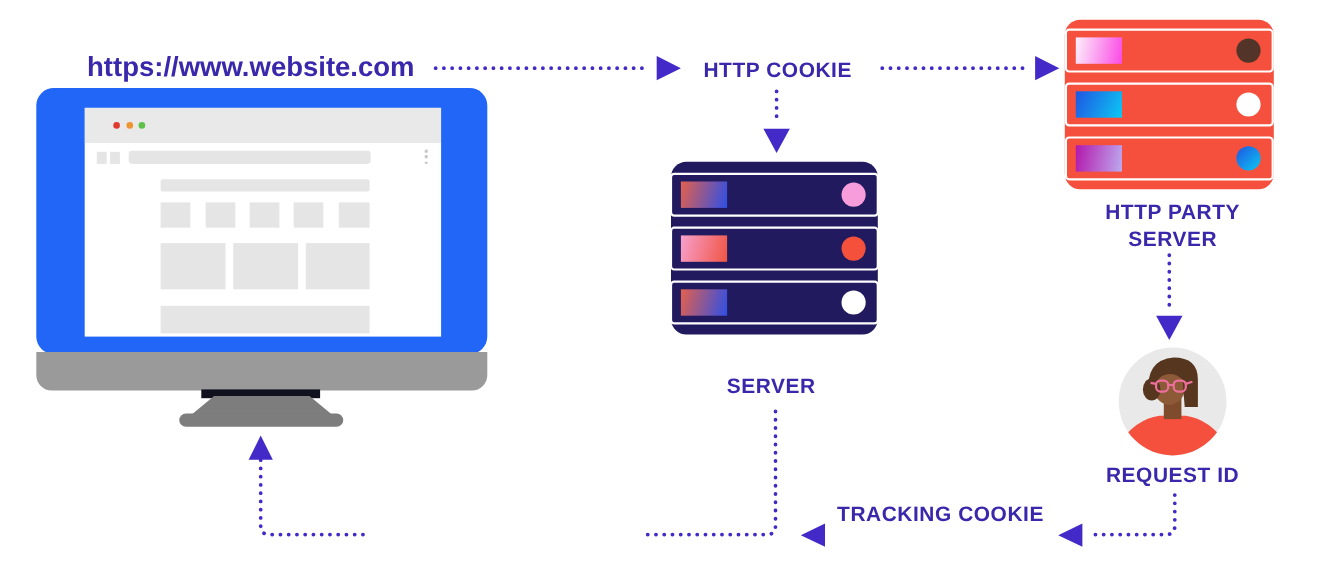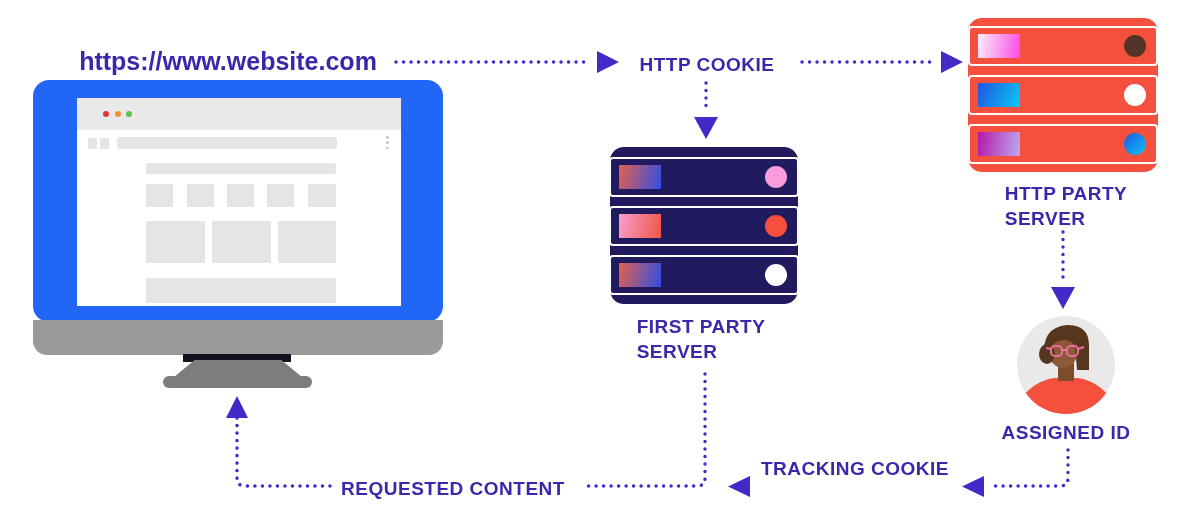--- a/index.html
+++ b/index.html
@@ -4,21 +4,21 @@
 <style>
   html,body{margin:0;padding:0;background:#fff;}
   #canvas{
     position:relative;width:1200px;height:524px;overflow:hidden;background:#fff;
     font-family:"Liberation Sans",sans-serif;
   }
   .abs{position:absolute;}
   
   .lbl{
     position:absolute;color:var(--label_text);font-weight:bold;white-space:nowrap;
-    transform:translateX(-50%);letter-spacing:.5px;
+    transform:translateX(-50%);text-align:center;letter-spacing:.5px;
   }
   .lbl-url{font-size:25px;letter-spacing:0;}
   .lbl-sm{font-size:19px;line-height:25px;}
   
   #connector-layer{position:absolute;left:0;top:0;}
   .dotline{fill:none;stroke:var(--connector);stroke-width:3.4;stroke-linecap:round;stroke-dasharray:0.1 7.4;}
   .arrowhead{fill:var(--connector);stroke:none;}
   
   .monitor-frame{left:33px;top:80px;width:410px;height:242px;background:var(--monitor_blue);border-radius:16px;}
   .monitor-bottom{left:33px;top:320px;width:410px;height:35px;background:var(--monitor_gray);border-radius:0 0 14px 14px;}
@@ -160,24 +160,23 @@
         <path d="M 46 35 H 51"></path>
         <path d="M 35 34 L 30 33"></path>
         <path d="M 62 34 L 68 32"></path>
       </g>
     </g>
   </svg>
 
   <div class="lbl lbl-url" style="left:228px;top:47px">https://www.website.com</div>
   <div class="lbl lbl-sm" style="left:707px;top:52px">HTTP COOKIE</div>
   <div class="lbl lbl-sm" style="left:701px;top:314px">
-    <span>FIRST PARTY</span><br>
+    <br>
     <span>SERVER</span>
   </div>
   <div class="lbl lbl-sm" style="left:1066px;top:181px">
     <span>HTTP PARTY</span><br>
     <span>SERVER</span>
   </div>
-  <div class="lbl lbl-sm" style="left:1066px;top:420px">ASSIGNED ID</div>
+  <div class="lbl lbl-sm" style="left:1066px;top:420px">REQUEST ID</div>
   <div class="lbl lbl-sm" style="left:855px;top:456px">TRACKING COOKIE</div>
-  <div class="lbl lbl-sm" style="left:453px;top:476px">REQUESTED CONTENT</div>
 
 </div>
 
 </body></html>

